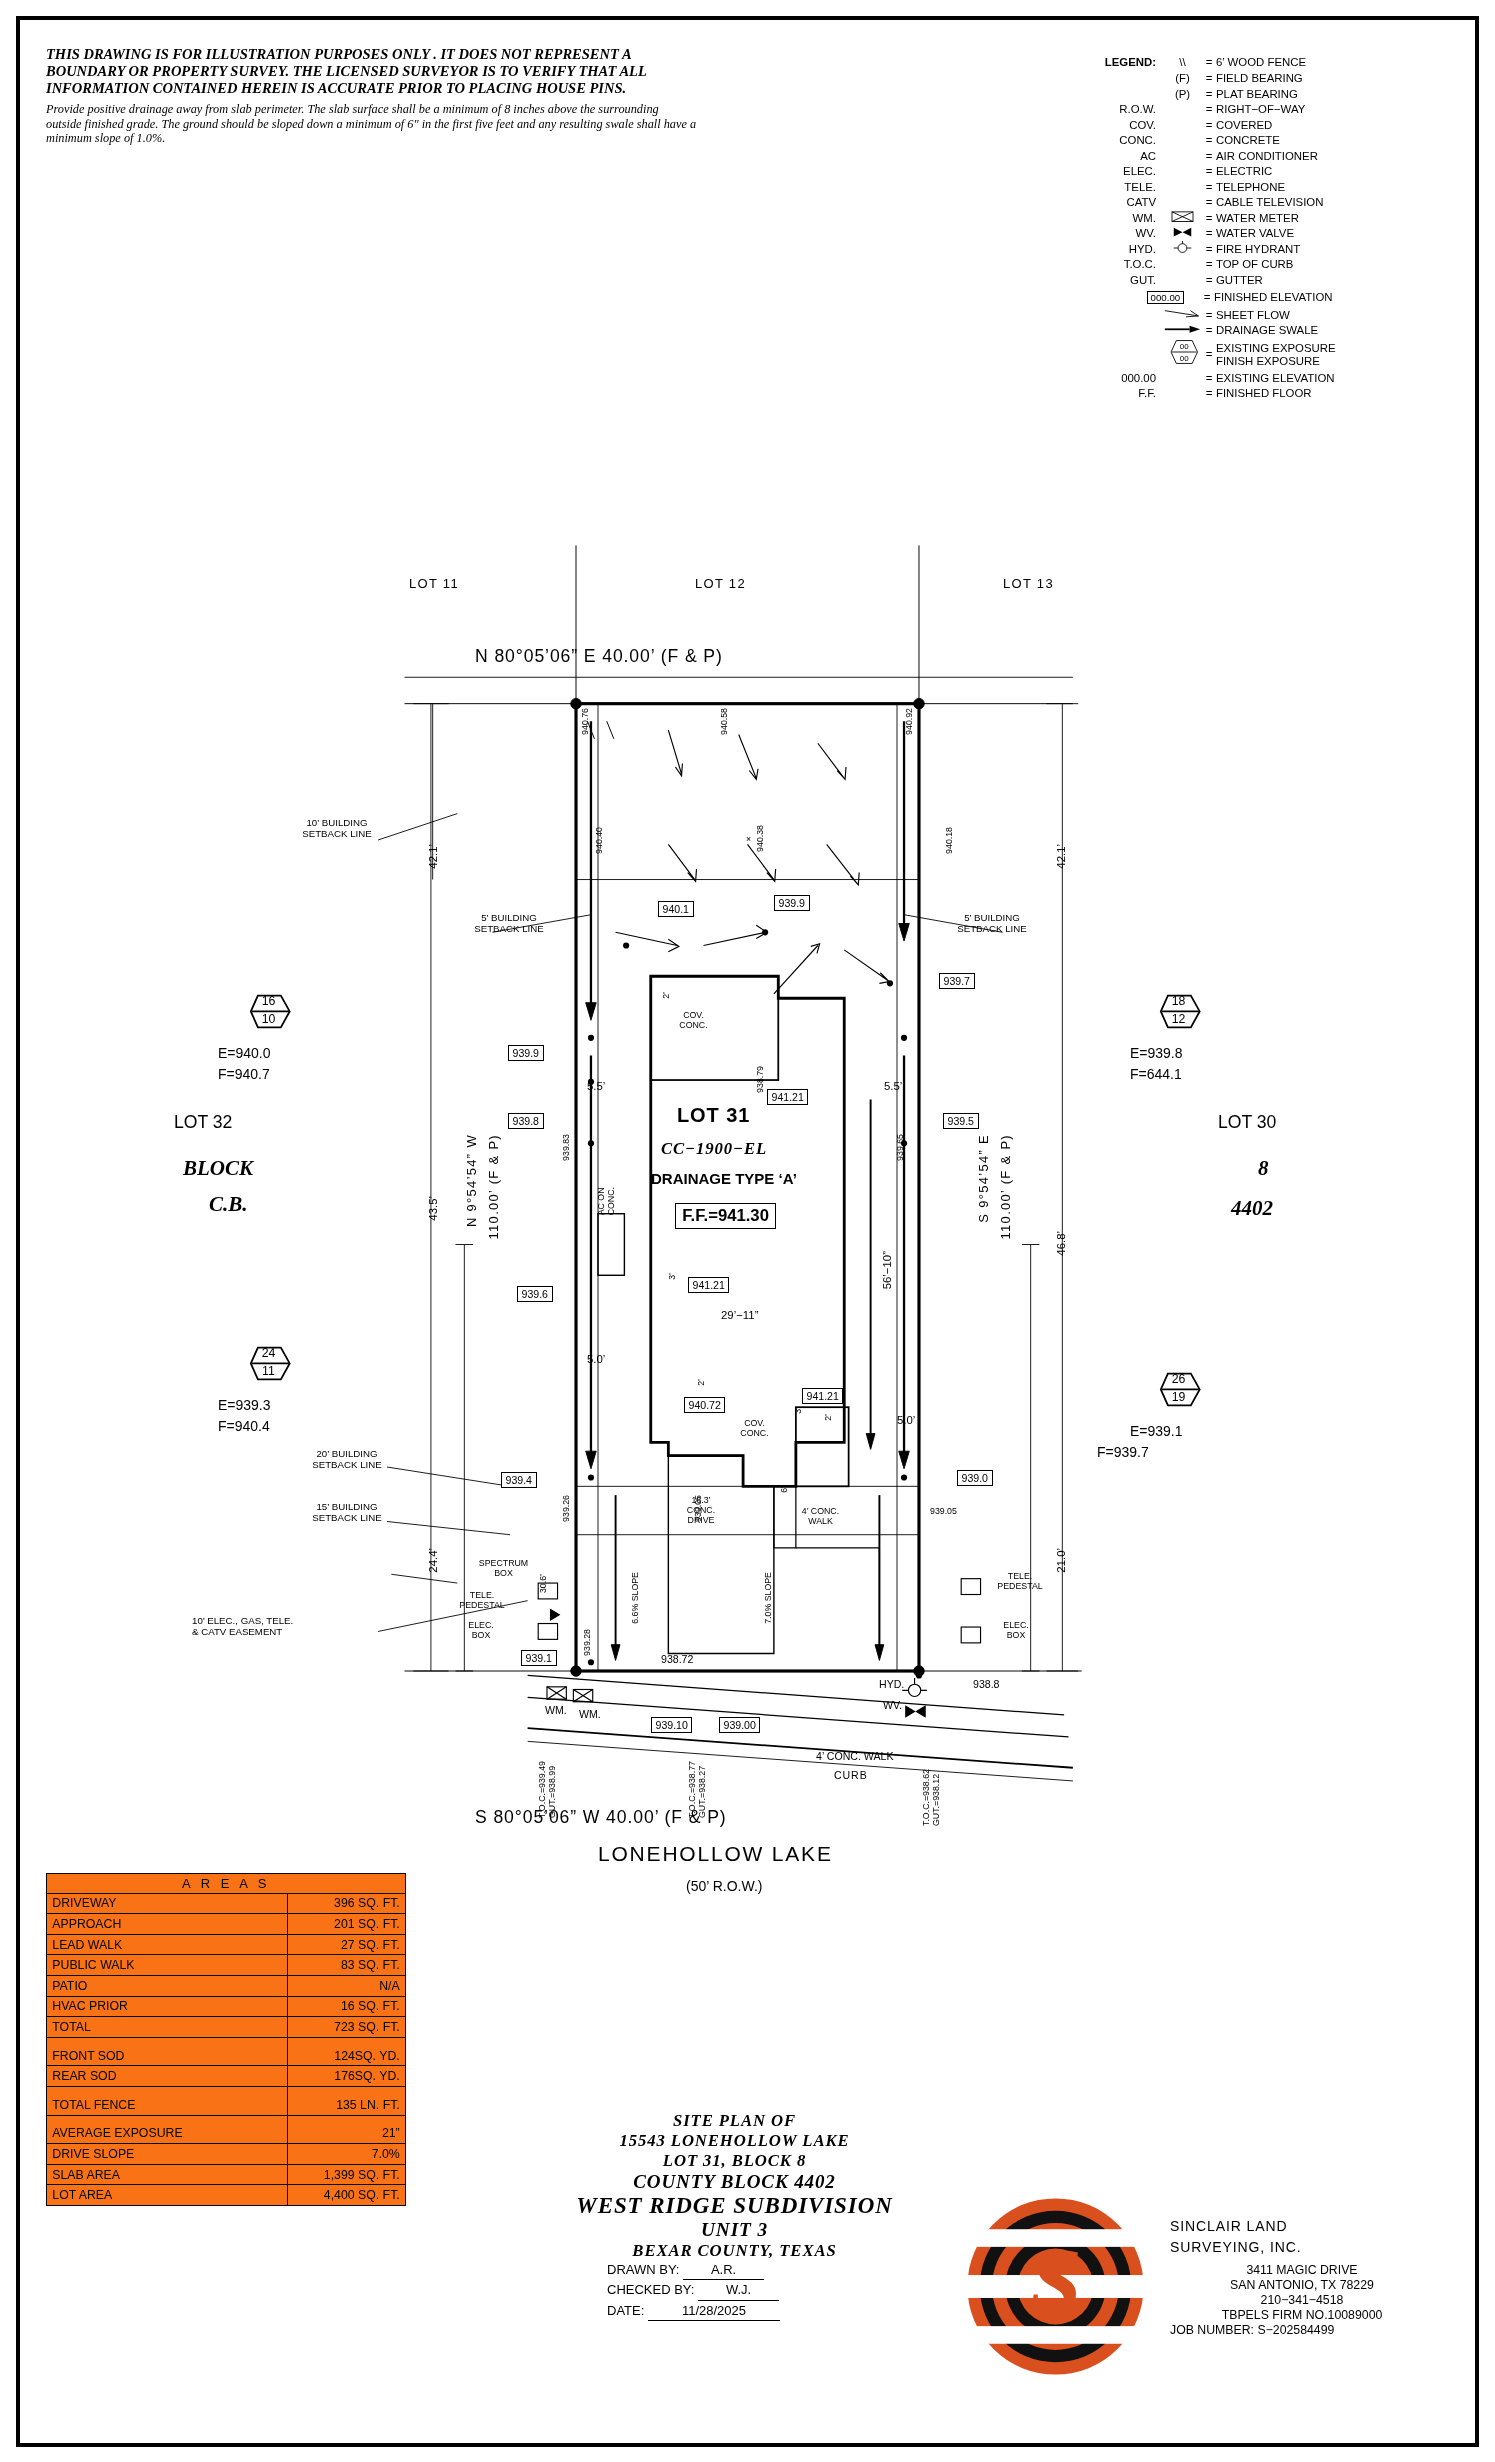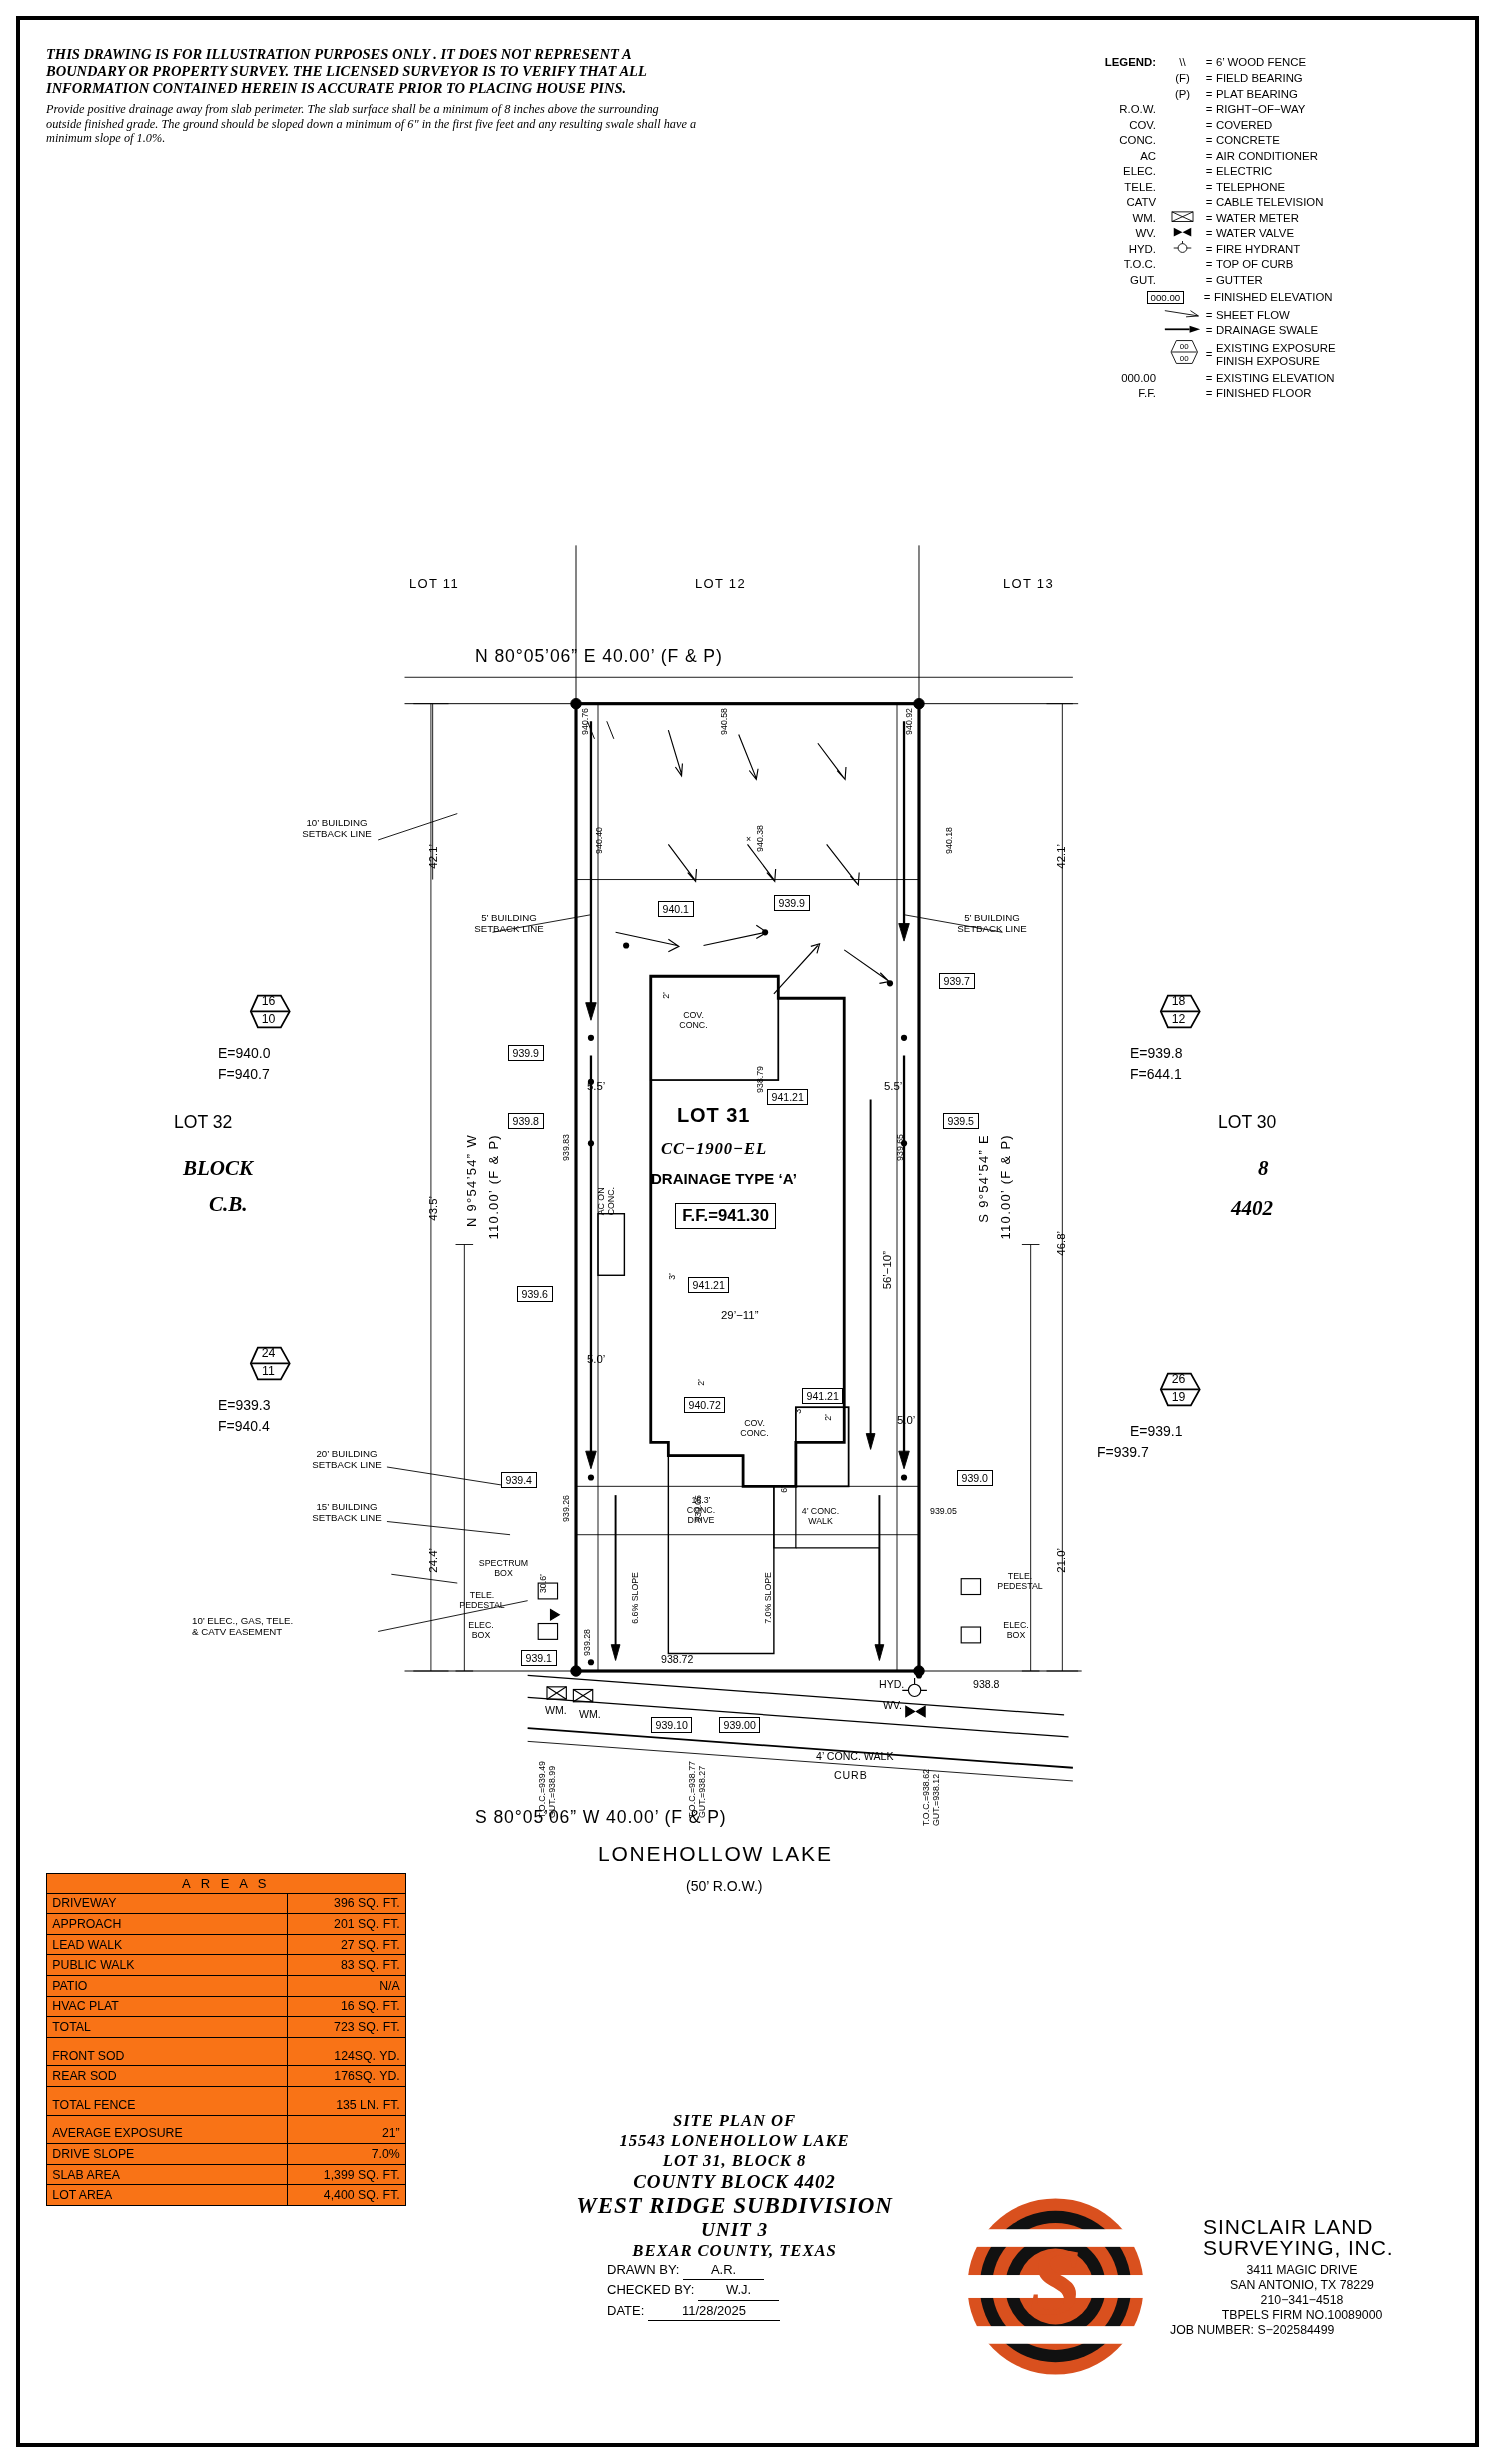--- a/index.html
+++ b/index.html
@@ -59,21 +59,21 @@
   #areas tr.last td{border-bottom:none;}
 
   
   #titleblock{left:528px;top:2111px;width:413px;text-align:center;font-family:"Liberation Serif",serif;}
   #titleblock .l{font-style:italic;font-weight:bold;letter-spacing:0.9px;}
   #sig{left:607px;top:2260px;font-family:"Liberation Sans",sans-serif;font-size:13px;line-height:19.3px;}
   #sig .u{border-bottom:1.3px solid #000;display:inline-block;min-width:81px;text-align:center;}
 
   
   #company{left:1170px;top:2216px;width:264px;text-align:left;}
-  #company .nm{font-size:21px;letter-spacing:0.9px;line-height:21px;margin-left:33px;}
+  #company .nm{font-size:14px;letter-spacing:0.9px;line-height:21px;}
   #company .ad{font-size:12.3px;line-height:15px;margin-top:5.3px;}
   #logo{left:963px;top:2194px;width:185px;height:185px;}
 </style>
 </head>
 <body>
 
 <div id="sheet">
   <div class="frame"></div>
 
   <div class="abs" id="disclaimer">
@@ -553,21 +553,21 @@
           </tr>
       <tr>
             <td>PUBLIC WALK</td>
             <td class="v">83 SQ. FT.</td>
           </tr>
       <tr>
             <td>PATIO</td>
             <td class="v">N/A</td>
           </tr>
       <tr>
-            <td>HVAC PLAT</td>
+            <td>HVAC PRIOR</td>
             <td class="v">16 SQ. FT.</td>
           </tr>
       <tr>
             <td>TOTAL</td>
             <td class="v">723 SQ. FT.</td>
           </tr>
       <tr class="gap">
             <td></td>
             <td class="v"></td>
           </tr>

